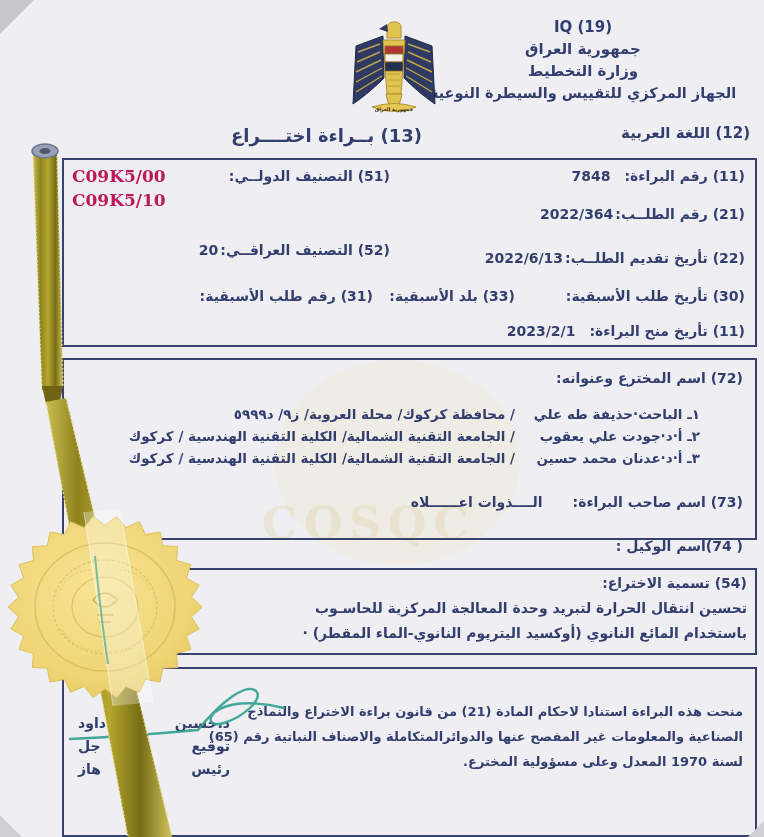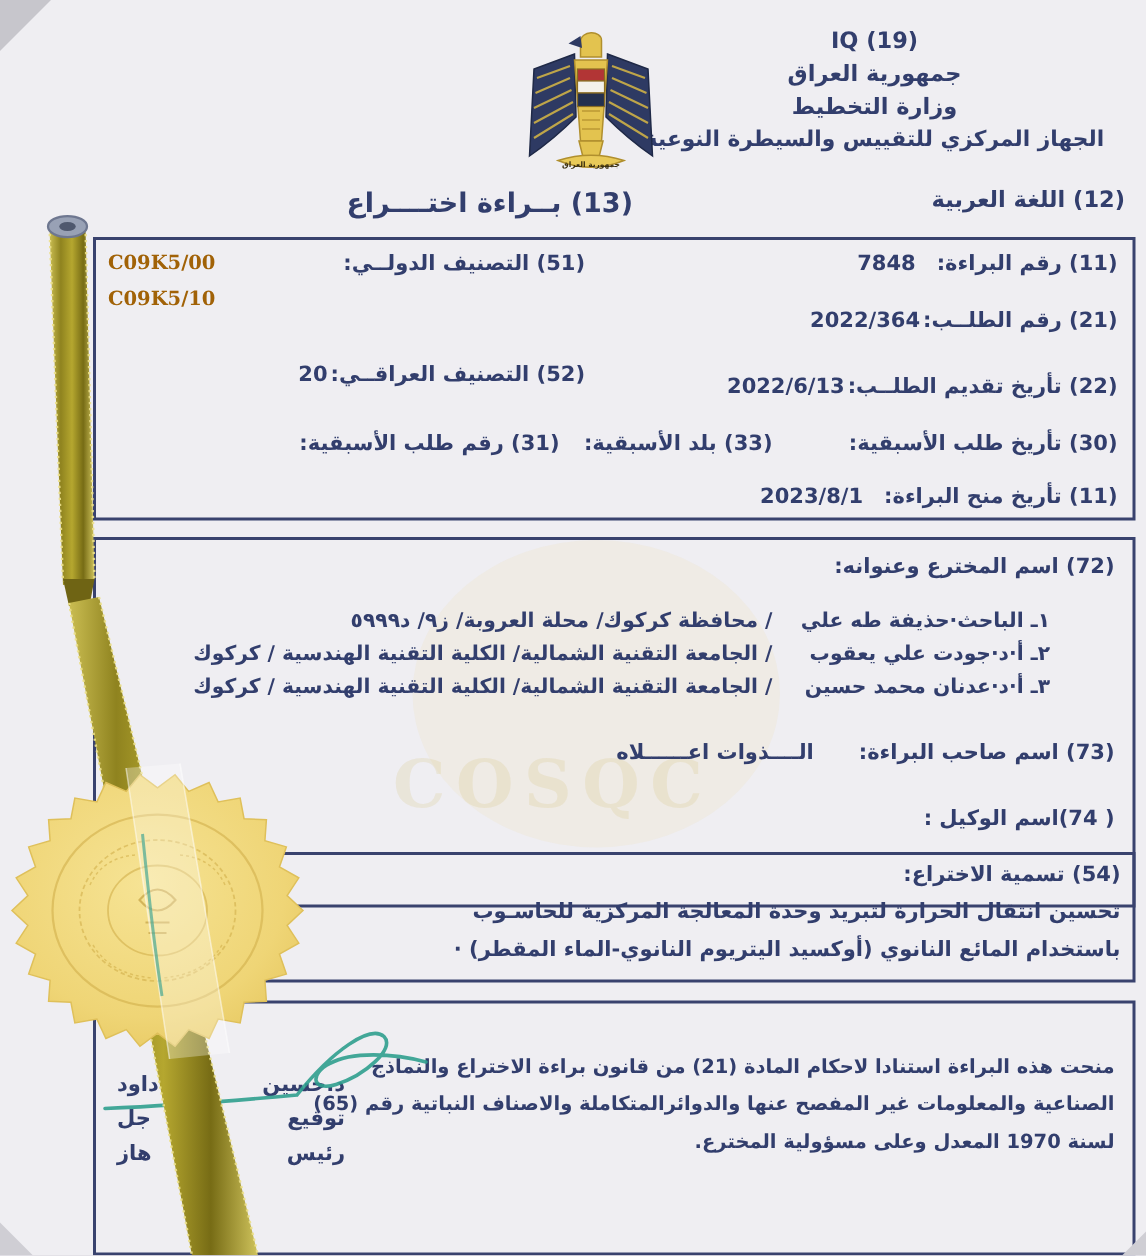--- a/index.html
+++ b/index.html
@@ -14,26 +14,26 @@
   .corner{width:0;height:0;}
   
   #header-text{left:418px;top:16px;width:330px;text-align:center;line-height:22px;font-size:15px;}
   #header-text .agency{font-size:14.5px;}
   
   #lang-label{left:560px;top:124px;width:190px;font-size:15px;text-align:right;}
   #doc-type{left:232px;top:125px;width:190px;font-size:18px;text-align:center;}
   
   .fieldbox{left:62px;width:695px;border:2.5px solid #39426e;box-sizing:border-box;background:transparent;}
   #box1{top:158px;height:189px;}
-  #box2{top:358px;height:247px;}
+  #box2{top:358px;height:182px;}
   #box3{top:568px;height:87px;}
   #box4{top:667px;height:170px;}
   .fld{position:absolute;font-size:14px;}
   .row{display:flex;gap:14px;direction:rtl;}
-  .serif-codes{font-family:"DejaVu Serif",serif;color:#a16207;font-size:13px;line-height:24px;font-weight:700;}
+  .serif-codes{font-family:"DejaVu Serif",serif;color:#be185d;font-size:17px;line-height:24px;font-weight:700;}
   .inv{font-size:13.5px;}
   .legal{font-size:13px;line-height:25px;text-align:right;}
   .sigrow{display:flex;direction:rtl;justify-content:space-between;font-size:14px;margin-bottom:7px;}
   #watermark-text{left:262px;top:498px;font-size:44px;letter-spacing:7px;color:rgba(205,185,95,0.17);font-family:"DejaVu Serif",serif;}
   #watermark-blob{left:275px;top:360px;width:245px;height:205px;border-radius:50%;background:rgba(236,217,140,0.12);}
   #overlay{left:0;top:0;pointer-events:none;}
 </style>
 </head>
 <body>
 
@@ -99,21 +99,21 @@
     </div>
     <div class="fld row" style="right:365px;top:82px;gap:2px;">
       <span>(52) التصنيف العراقــي:</span>
       <span style="direction:ltr;">20</span>
     </div>
     <div class="fld rtl" style="right:10px;top:128px;">(30) تأريخ طلب الأسبقية:</div>
     <div class="fld rtl" style="right:240px;top:128px;">(33) بلد الأسبقية:</div>
     <div class="fld rtl" style="right:382px;top:128px;">(31) رقم طلب الأسبقية:</div>
     <div class="fld row" style="right:10px;top:163px;">
       <span>(11) تأريخ منح البراءة:</span>
-      <span style="direction:ltr;">2023/8/1</span>
+      <span style="direction:ltr;">2023/2/1</span>
     </div>
   </div>
 
   <div class="abs fieldbox" id="box2">
     <div class="fld rtl" style="right:12px;top:10px;">(72) اسم المخترع وعنوانه:</div>
 
     <div class="fld rtl inv" style="right:55px;top:46px;margin-left:35px;">١ـ الباحث·حذيفة طه علي</div>
     <div class="fld rtl inv" style="right:240px;top:46px;">/ محافظة كركوك/ محلة العروبة/ ز٩/ د٥٩٩٩</div>
 
     <div class="fld rtl inv" style="right:55px;top:68px;">٢ـ أ·د·جودت علي يعقوب</div>

